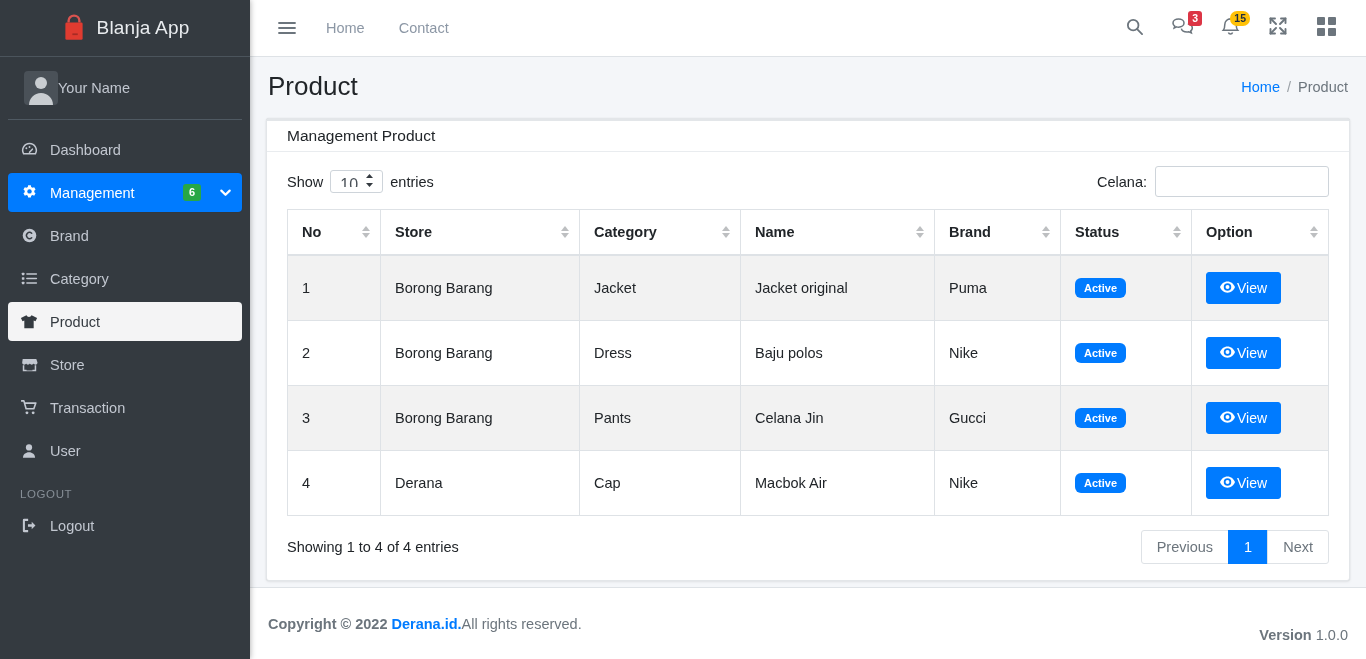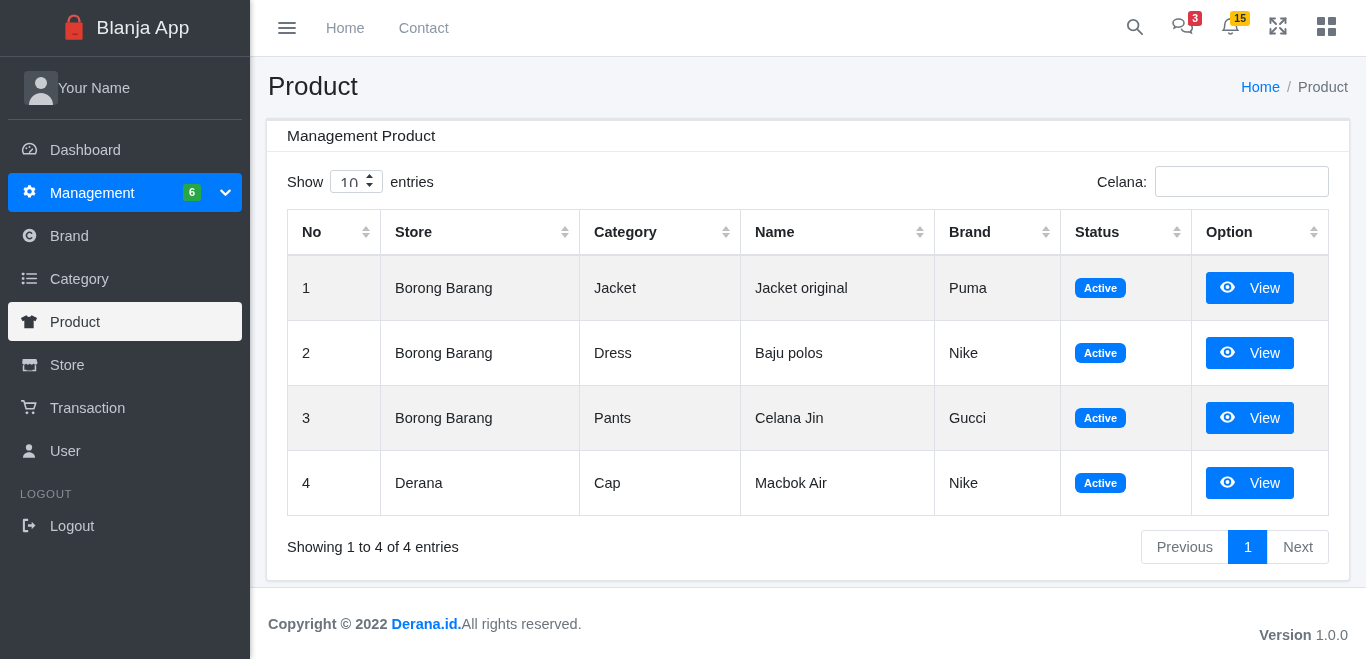--- a/index.html
+++ b/index.html
@@ -113,21 +113,21 @@
   }
   .nav-right { margin-left: auto; display: flex; align-items: center; gap: 4px; }
   .icon-badge-wrap { position: relative; width: 44px; height: 38px;
     display:flex; align-items:center; justify-content:center; cursor:pointer; color:#6c757d; }
   .nbadge {
     position: absolute; top: 2px; right: 2px;
     font-size: 10.5px; font-weight: bold; color:#fff;
     border-radius: 3px; padding: 1px 4px; line-height: 1.25;
   }
   .nbadge.red { background: #dc3545; }
-  .nbadge.yellow { background: #ffc107; color: #1f2d3d; }
+  .nbadge.yellow { background: #ffc107; color: #1f2d3d; border-radius: 7px; }
 
   .content-header {
     padding: 14px 18px 10px 18px;
     display: flex; align-items: center;
   }
   .page-title { font-size: 26px; font-weight: 400; color: #212529; }
   .breadcrumb { margin-left: auto; font-size: 14.5px; display:flex; gap:7px; }
   .bc-link { color: #007bff; cursor: pointer; }
   .bc-sep { color: #9aa0a6; }
   .bc-active { color: #6c757d; }
@@ -188,21 +188,21 @@
   }
   tbody tr.odd td { background: #f2f2f2; }
   tbody tr.even td { background: #fff; }
 
   .badge-active {
     display: inline-block; background: #007bff; color: #fff;
     font-size: 11px; font-weight: bold; padding: 4px 9px;
     border-radius: 6px; line-height: 1.1;
   }
   .btn-view {
-    display: inline-flex; align-items: center; gap: 15px;
+    display: inline-flex; align-items: center; gap: 2px;
     background: #007bff; color: #fff; border: 1px solid #007bff;
     border-radius: 3px; font-size: 14px; padding: 7px 13px;
     cursor: pointer; font-family: "Liberation Sans", sans-serif;
   }
 
   .table-bottom { display: flex; align-items: center; margin-top: 14px; }
   .dt-info { font-size: 14.5px; color: #212529; }
   .pagination { margin-left: auto; display: flex; }
   .page-btn {
     border: 1px solid #dee2e6; background: #fff; color: #6c757d;

